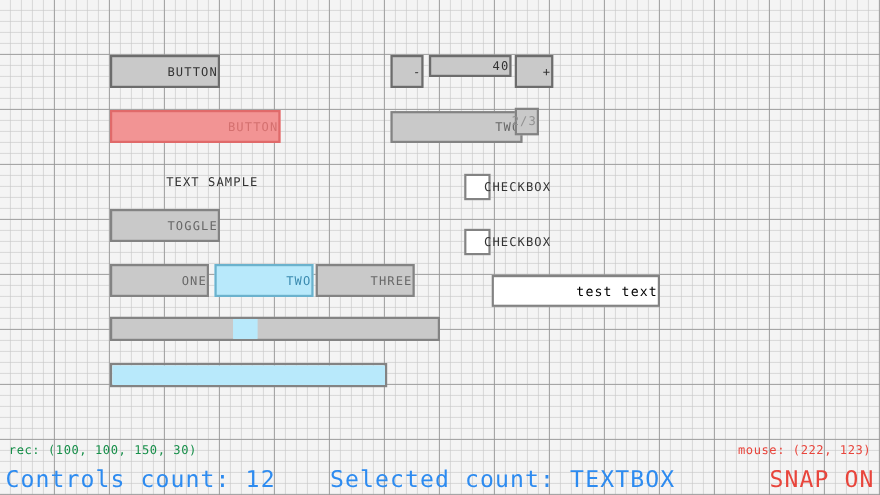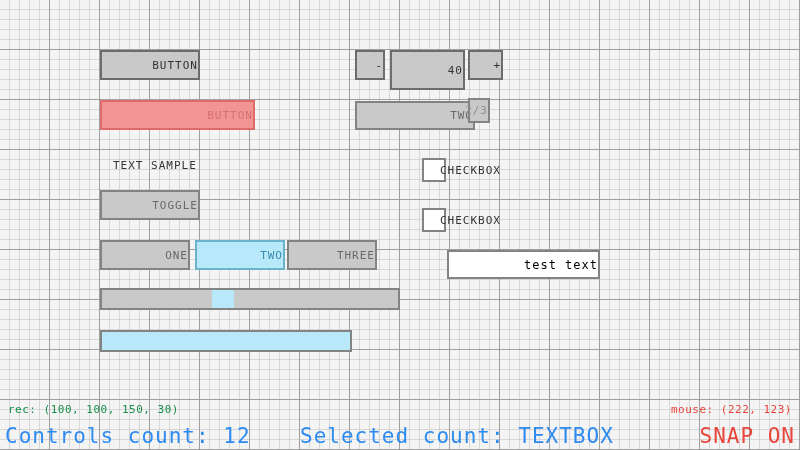--- a/index.html
+++ b/index.html
@@ -52,21 +52,21 @@
   .gbtn-danger {
     background: #f29494;
     border: 2px solid #e06a6a;
     color: #d4706f;
     font-size: 11px;
   }
 
   .glabel {
     color: #333333;
     font-size: 11px;
-    justify-content: flex-start;
+    justify-content: center;
   }
 
   .gactive {
     background: #b8e9fb;
     border: 2px solid #6bb2cd;
     color: #3b8bb0;
     font-size: 11px;
   }
 
   .gcheck-box {
@@ -163,21 +163,21 @@
     <div class="gslider-handle" style="left:110px; top:0px; width:22px; height:100%;"></div>
   </div>
 
   <div class="ctl gprogress" style="left:100px; top:330px; width:252px; height:22px;">
     <div class="gprogress-fill" style="width:100%;"></div>
   </div>
 
   <div class="ctl gbtn dark-text" style="left:355px; top:50px; width:30px; height:30px;">
     <span>-</span>
   </div>
-  <div class="ctl gbtn dark-text" style="left:390px; top:50px; width:75px; height:40px;">
+  <div class="ctl gbtn dark-text" style="left:390px; top:50px; width:75px; height:20px;">
     <span>40</span>
   </div>
   <div class="ctl gbtn dark-text" style="left:468px; top:50px; width:35px; height:30px;">
     <span>+</span>
   </div>
 
   <div class="ctl gbtn" style="left:355px; top:101px; width:120px; height:29px;">
     <span>TWO</span>
   </div>
   <div class="ctl gdropdown-aux" style="left:468px; top:98px; width:22px; height:25px;">

